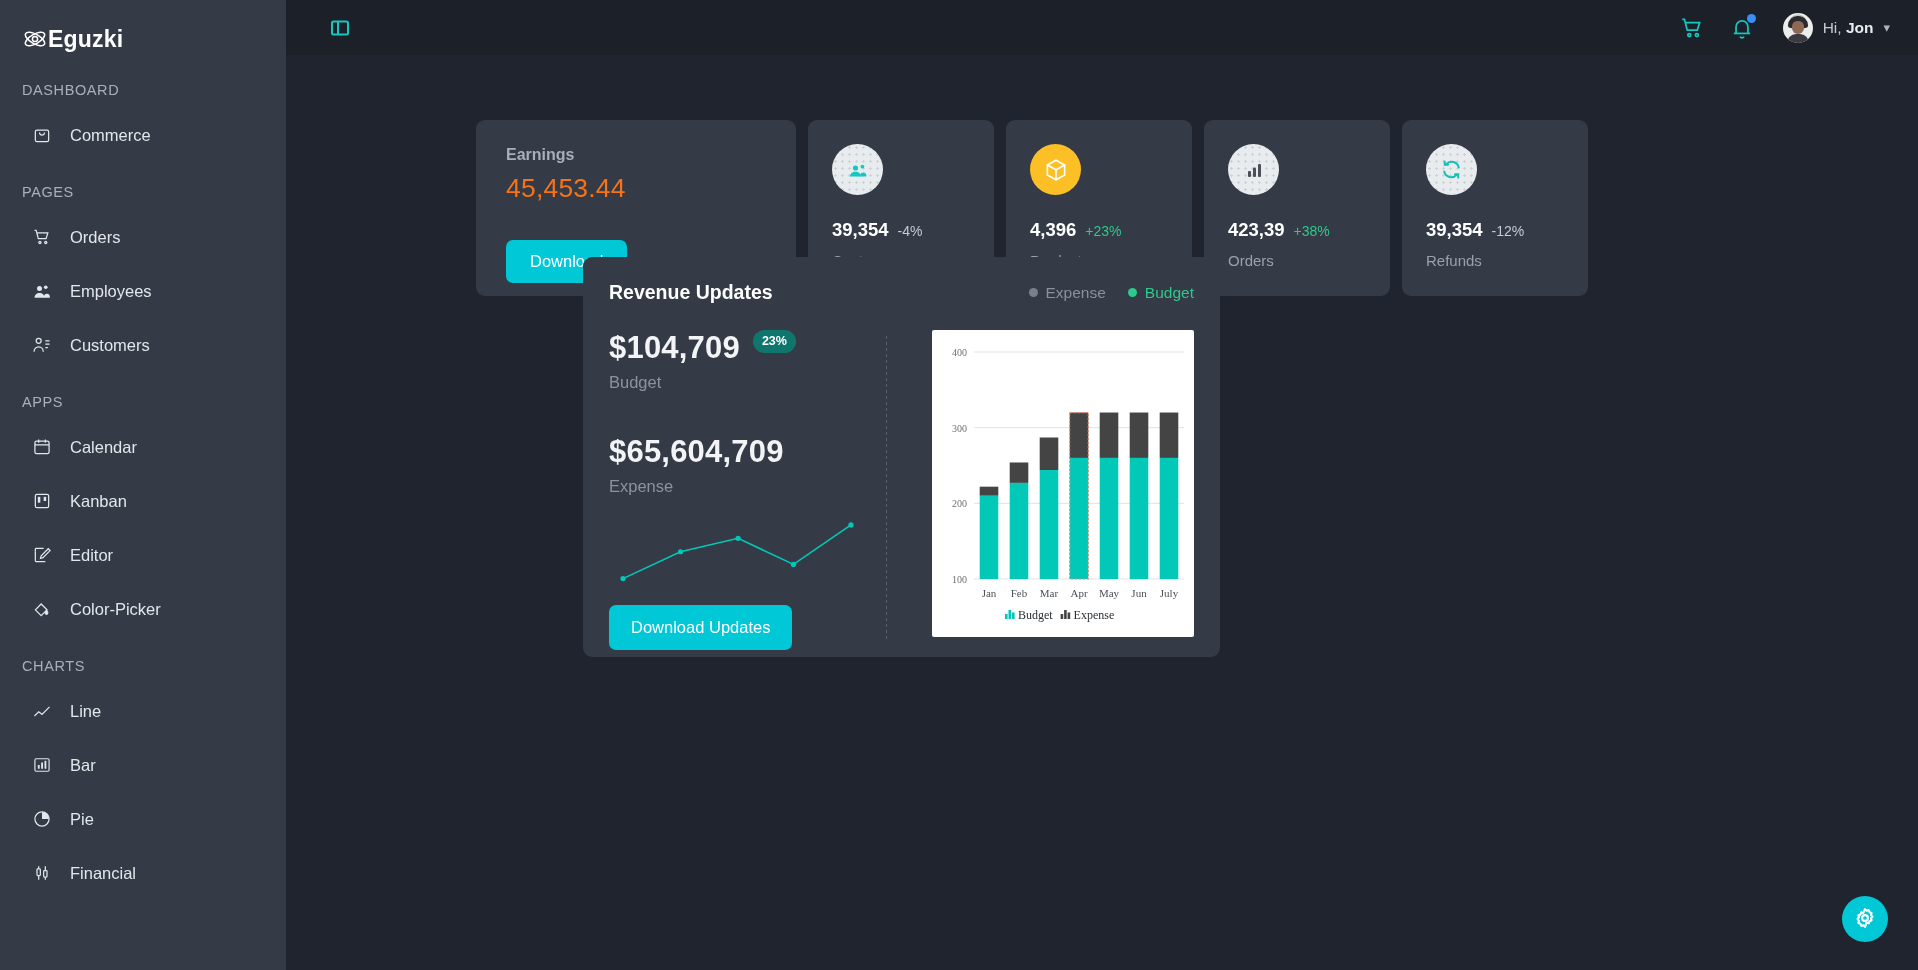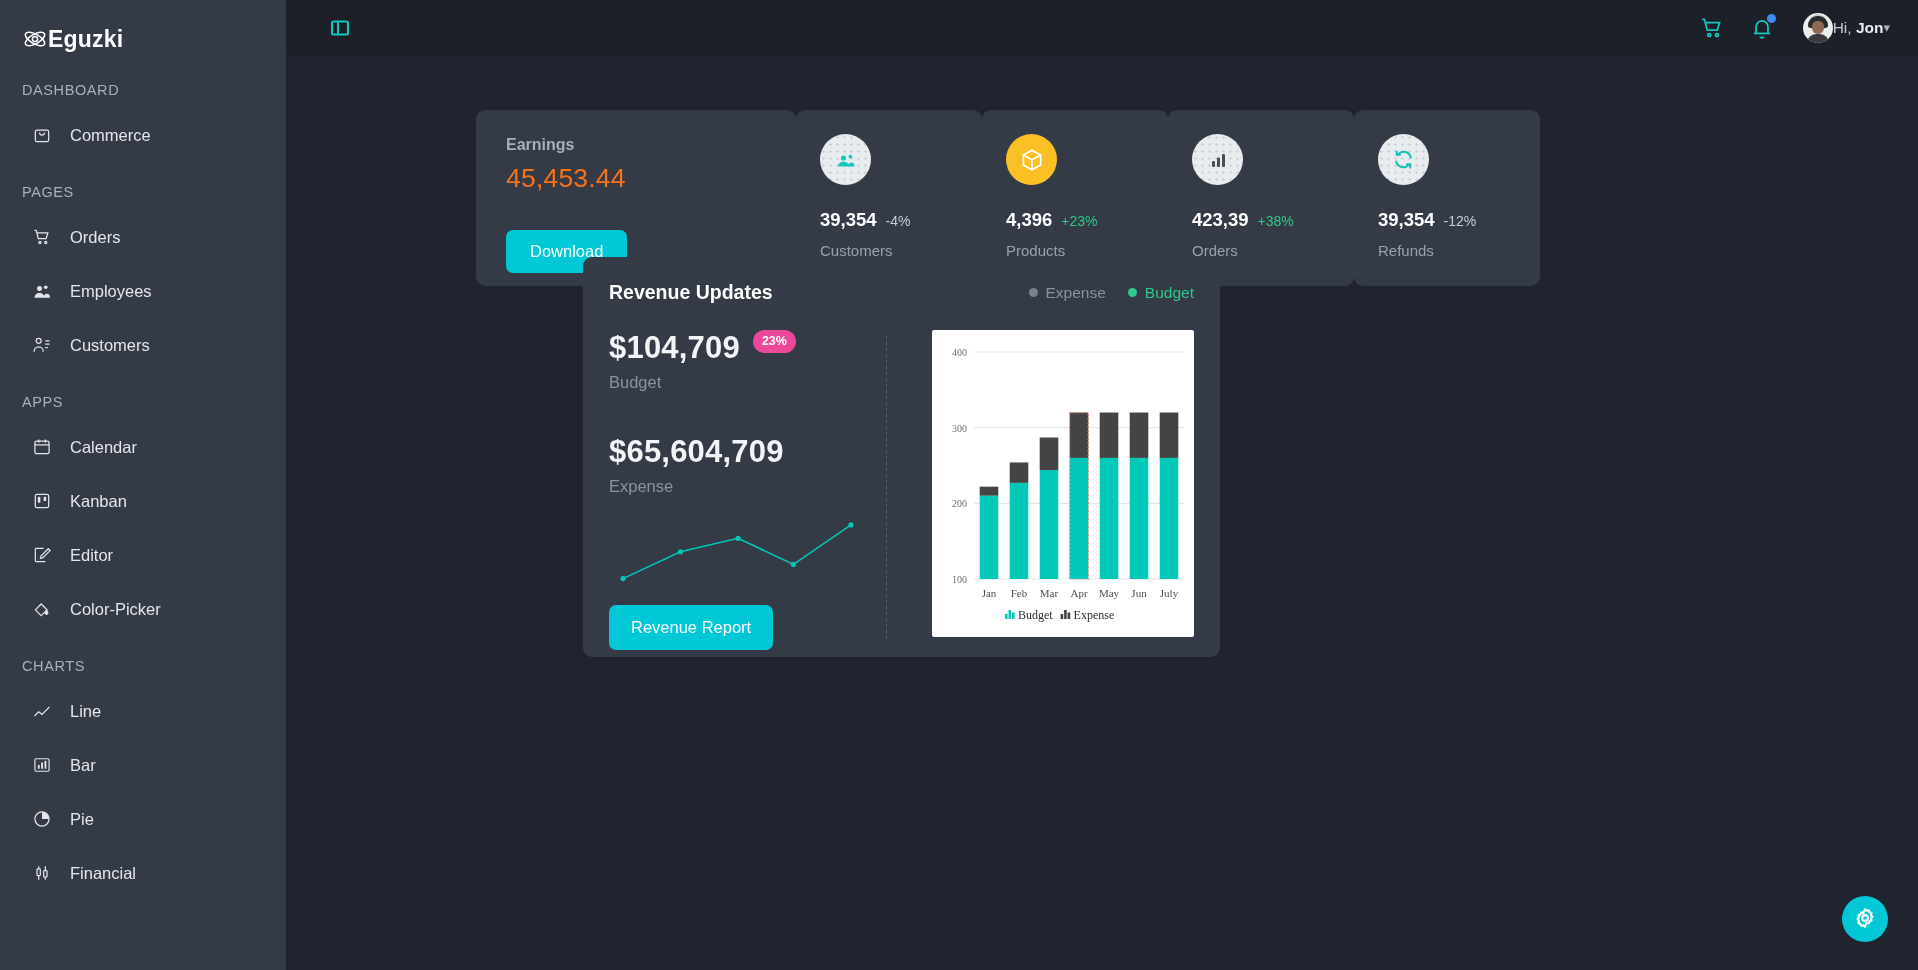--- a/index.html
+++ b/index.html
@@ -54,21 +54,21 @@
     margin-left: auto; margin-right: 28px;
     display: flex; align-items: center; gap: 24px;
   }
   .top-icon { position: relative; width: 26px; height: 26px; cursor: pointer; }
   .notif-dot {
     position: absolute; right: -1px; top: -1px;
     width: 9px; height: 9px; border-radius: 50%;
     background: #3a8ef6;
   }
   #user-chip {
-    display: flex; align-items: center; cursor: pointer;
+    display: flex; align-items: center; gap: 10px; cursor: pointer;
     margin-left: 4px;
   }
   #avatar {
     width: 30px; height: 30px; border-radius: 50%;
     background: radial-gradient(circle at 50% 34%, #c9c9cb 0 35%, #eceded 36% 100%);
     overflow: hidden; position: relative; flex: 0 0 30px;
   }
   #avatar .hair {
     position:absolute; left:5px; top:3px; width:20px; height:12px;
     border-radius: 10px 10px 3px 3px; background:#2b2b2f;
@@ -83,22 +83,22 @@
   }
   #user-greeting { color: #c4c9d2; font-size: 15.5px; }
   #user-greeting b { color: #e8ebef; font-weight: bold; }
   #user-caret { color: #aeb4bf; font-size: 13px; }
 
   
   #content { position: absolute; left: 286px; top: 55px; width: 1632px; height: 915px; }
 
   
   #stat-row {
-    position: absolute; left: 190px; top: 55px;
-    display: flex; gap: 0;
+    position: absolute; left: 190px; top: 65px;
+    display: flex; gap: 12px;
   }
   .card { background: #343a46; border-radius: 9px; }
 
   #earnings-card {
     width: 320px; height: 176px; padding: 26px 30px;
   }
   #earnings-card .title { color: #a8aeba; font-size: 16px; font-weight: bold; }
   #earnings-card .amount {
     color: #f97316; font-size: 26.5px; margin-top: 9px; letter-spacing: .2px;
   }
@@ -150,21 +150,21 @@
   #revenue-left { width: 292px; position: relative; }
   #revenue-divider {
     width: 1px; margin: 6px 0 6px 0; align-self: stretch;
     background-image: linear-gradient(#5a606c 48%, transparent 0);
     background-size: 1px 6px; background-repeat: repeat-y;
   }
 
   .money-row { display: flex; align-items: flex-start; gap: 13px; }
   .money-big { color: #f2f4f6; font-size: 31px; font-weight: bold; letter-spacing: .2px; }
   #budget-badge {
-    background: #ec4899; color: #ffffff; font-size: 12.5px; font-weight: bold;
+    background: #0f766e; color: #ffffff; font-size: 12.5px; font-weight: bold;
     border-radius: 20px; padding: 5px 9px; line-height: 1;
   }
   .money-sub { color: #8d939e; font-size: 16.5px; margin-top: 7px; }
   #expense-block { margin-top: 42px; }
 
   #sparkline { position: absolute; left: 0; top: 168px; width: 262px; height: 104px; }
 
   #download-report-btn {
     position: absolute; left: 0; top: 275px;
     padding: 13px 22px; font-size: 16.5px;
@@ -465,21 +465,21 @@
 
         <svg id="sparkline" viewBox="0 0 262 104" preserveAspectRatio="none">
             <path d="M14.0 80.6 L71.5 53.7 L129.1 40.3 L184.5 66.4 L242.0 26.9" fill="none" stroke="#02c8b8" stroke-width="1.6"></path>
             <circle cx="14" cy="80.58181818181818" r="2.6" fill="#02c8b8"></circle>
             <circle cx="71.53271028037383" cy="53.74545454545454" r="2.6" fill="#02c8b8"></circle>
             <circle cx="129.06542056074767" cy="40.32727272727273" r="2.6" fill="#02c8b8"></circle>
             <circle cx="184.46728971962617" cy="66.41818181818182" r="2.6" fill="#02c8b8"></circle>
             <circle cx="242" cy="26.909090909090907" r="2.6" fill="#02c8b8"></circle>
           </svg>
 
-        <button class="btn-primary" id="download-report-btn">Revenue Report</button>
+        <button class="btn-primary" id="download-report-btn">Download Updates</button>
       </div>
 
       <div id="revenue-divider"></div>
 
       <div id="chart-panel">
         <svg id="chart-svg" width="262" height="307">
             <line x1="42" x2="252" y1="249" y2="249" stroke="#dfe3e6" stroke-width="1"></line>
             <text x="35" y="253" text-anchor="end" fill="#6b7076" font-size="10" font-family="&quot;Liberation Serif&quot;, serif">100</text>
             <line x1="42" x2="252" y1="173.33333333333334" y2="173.33333333333334" stroke="#dfe3e6" stroke-width="1"></line>
             <text x="35" y="177.33333333333334" text-anchor="end" fill="#6b7076" font-size="10" font-family="&quot;Liberation Serif&quot;, serif">200</text>

